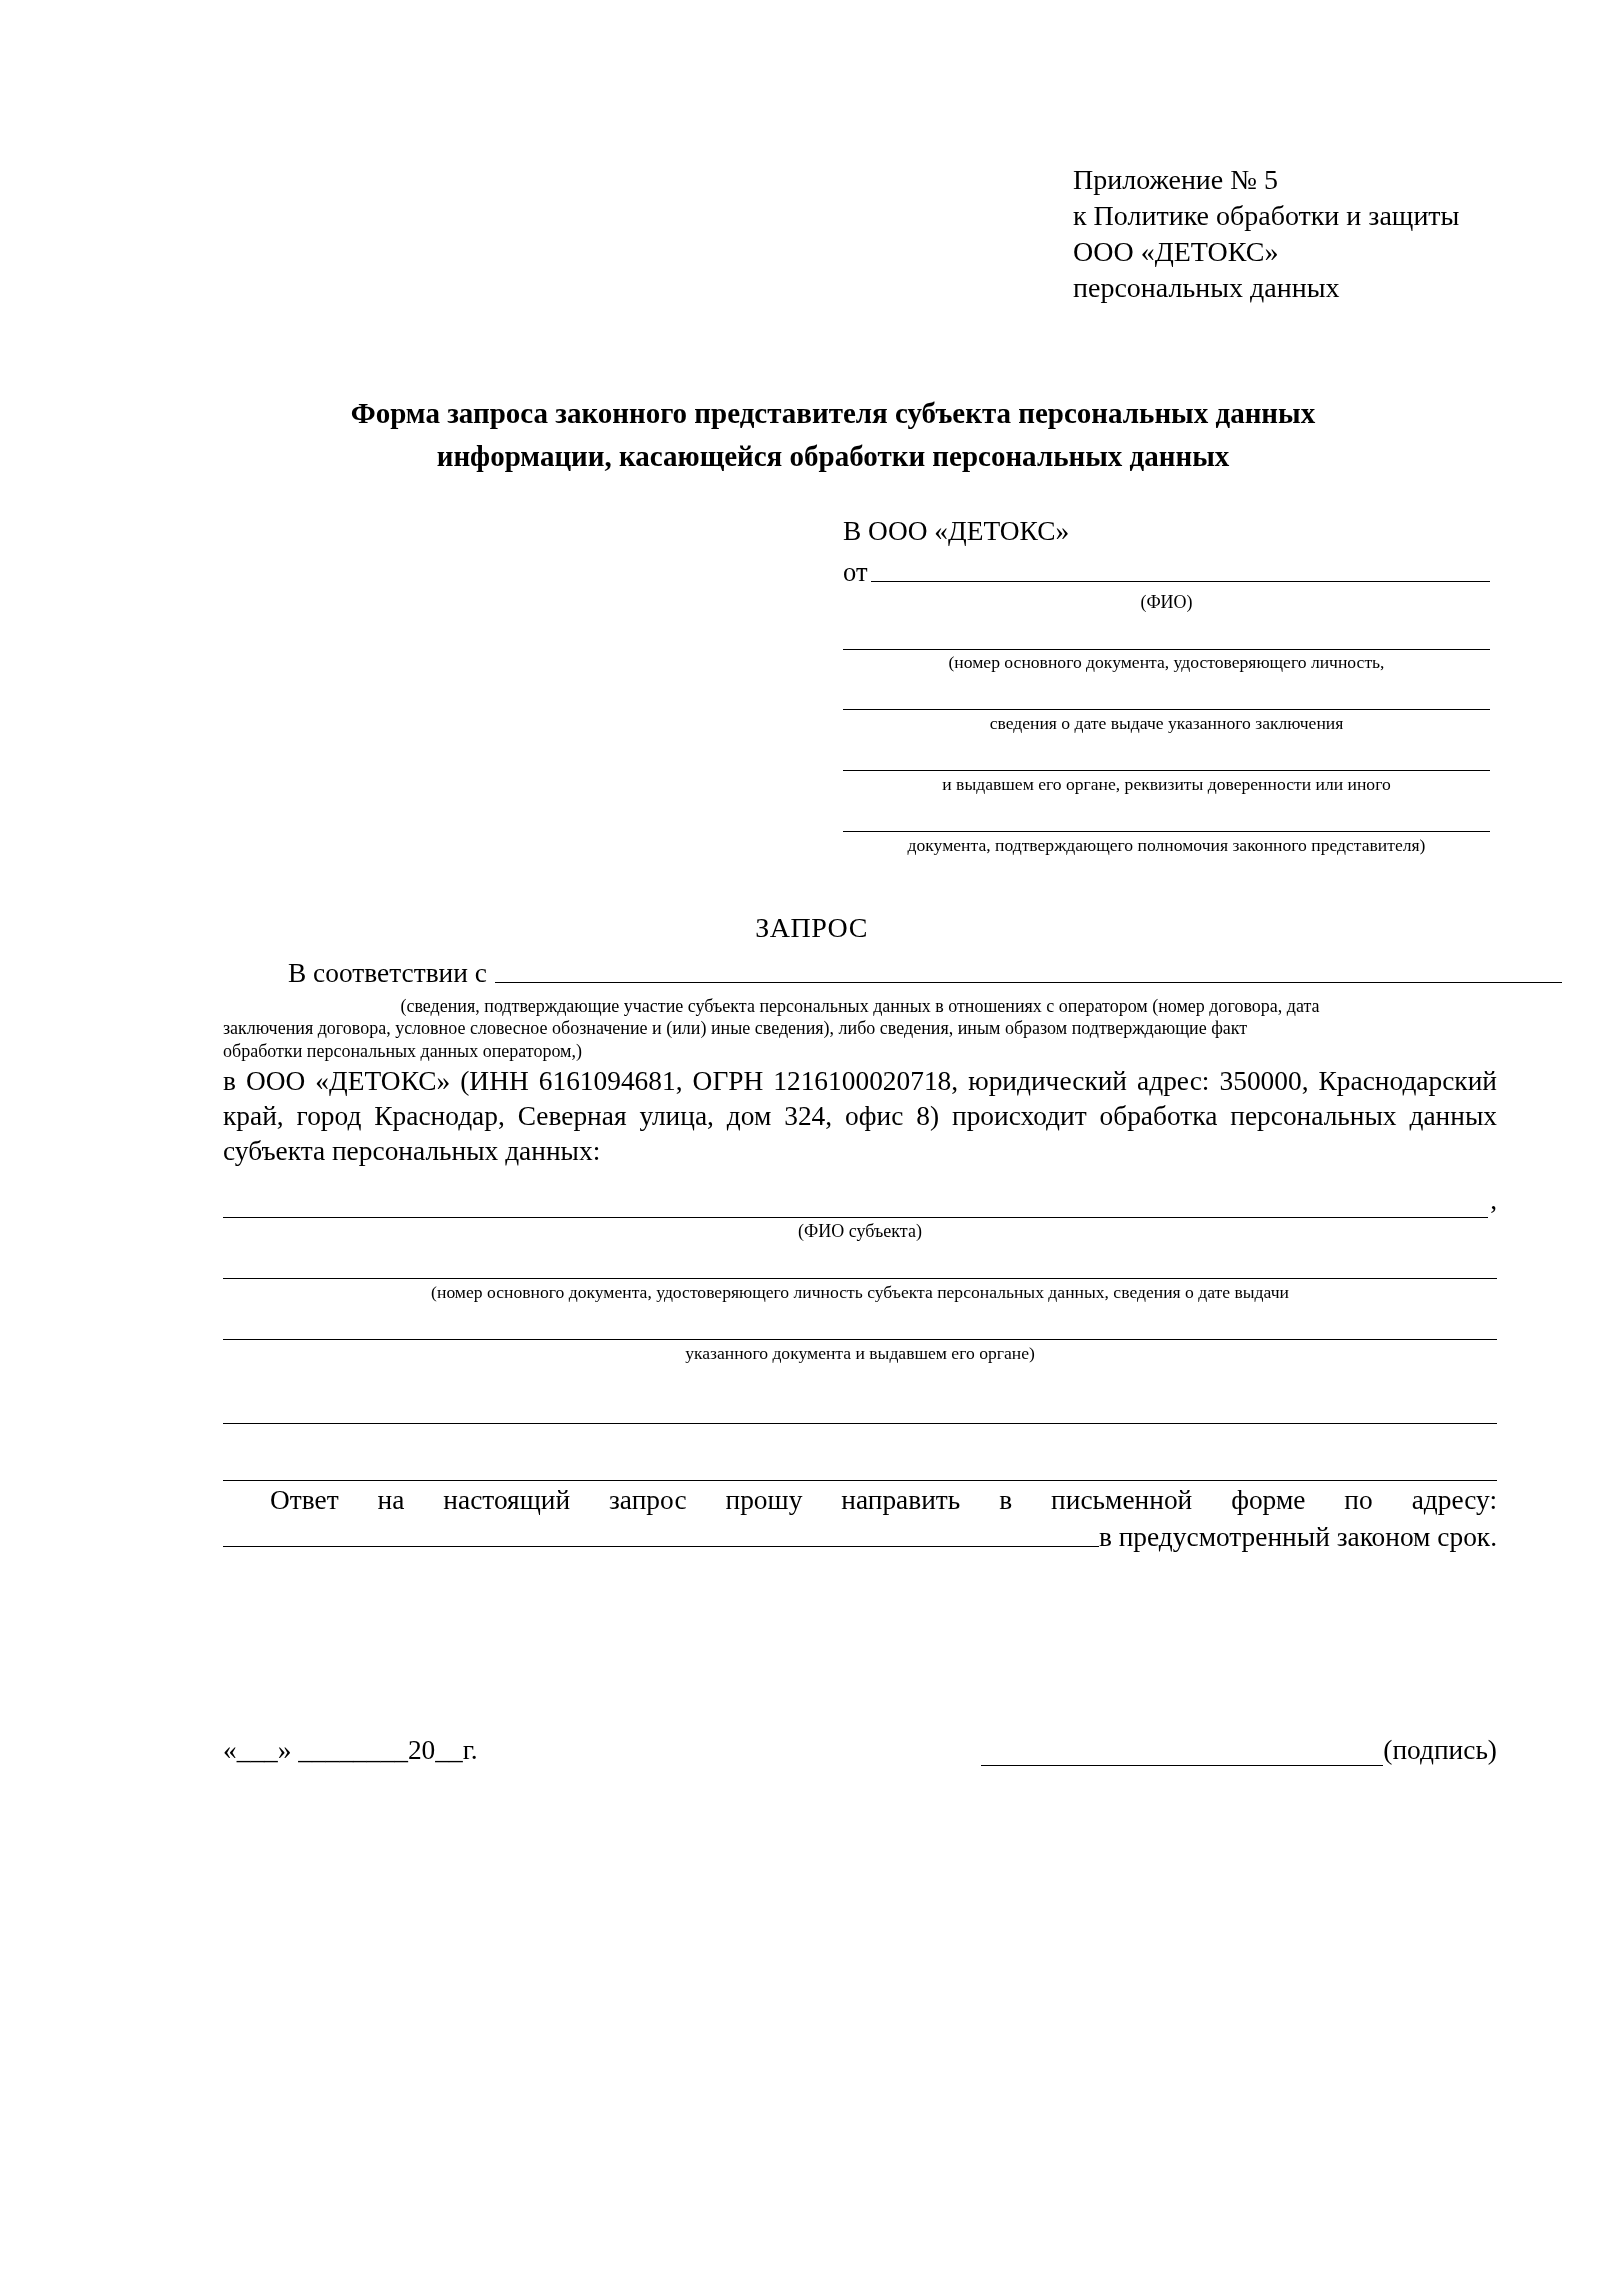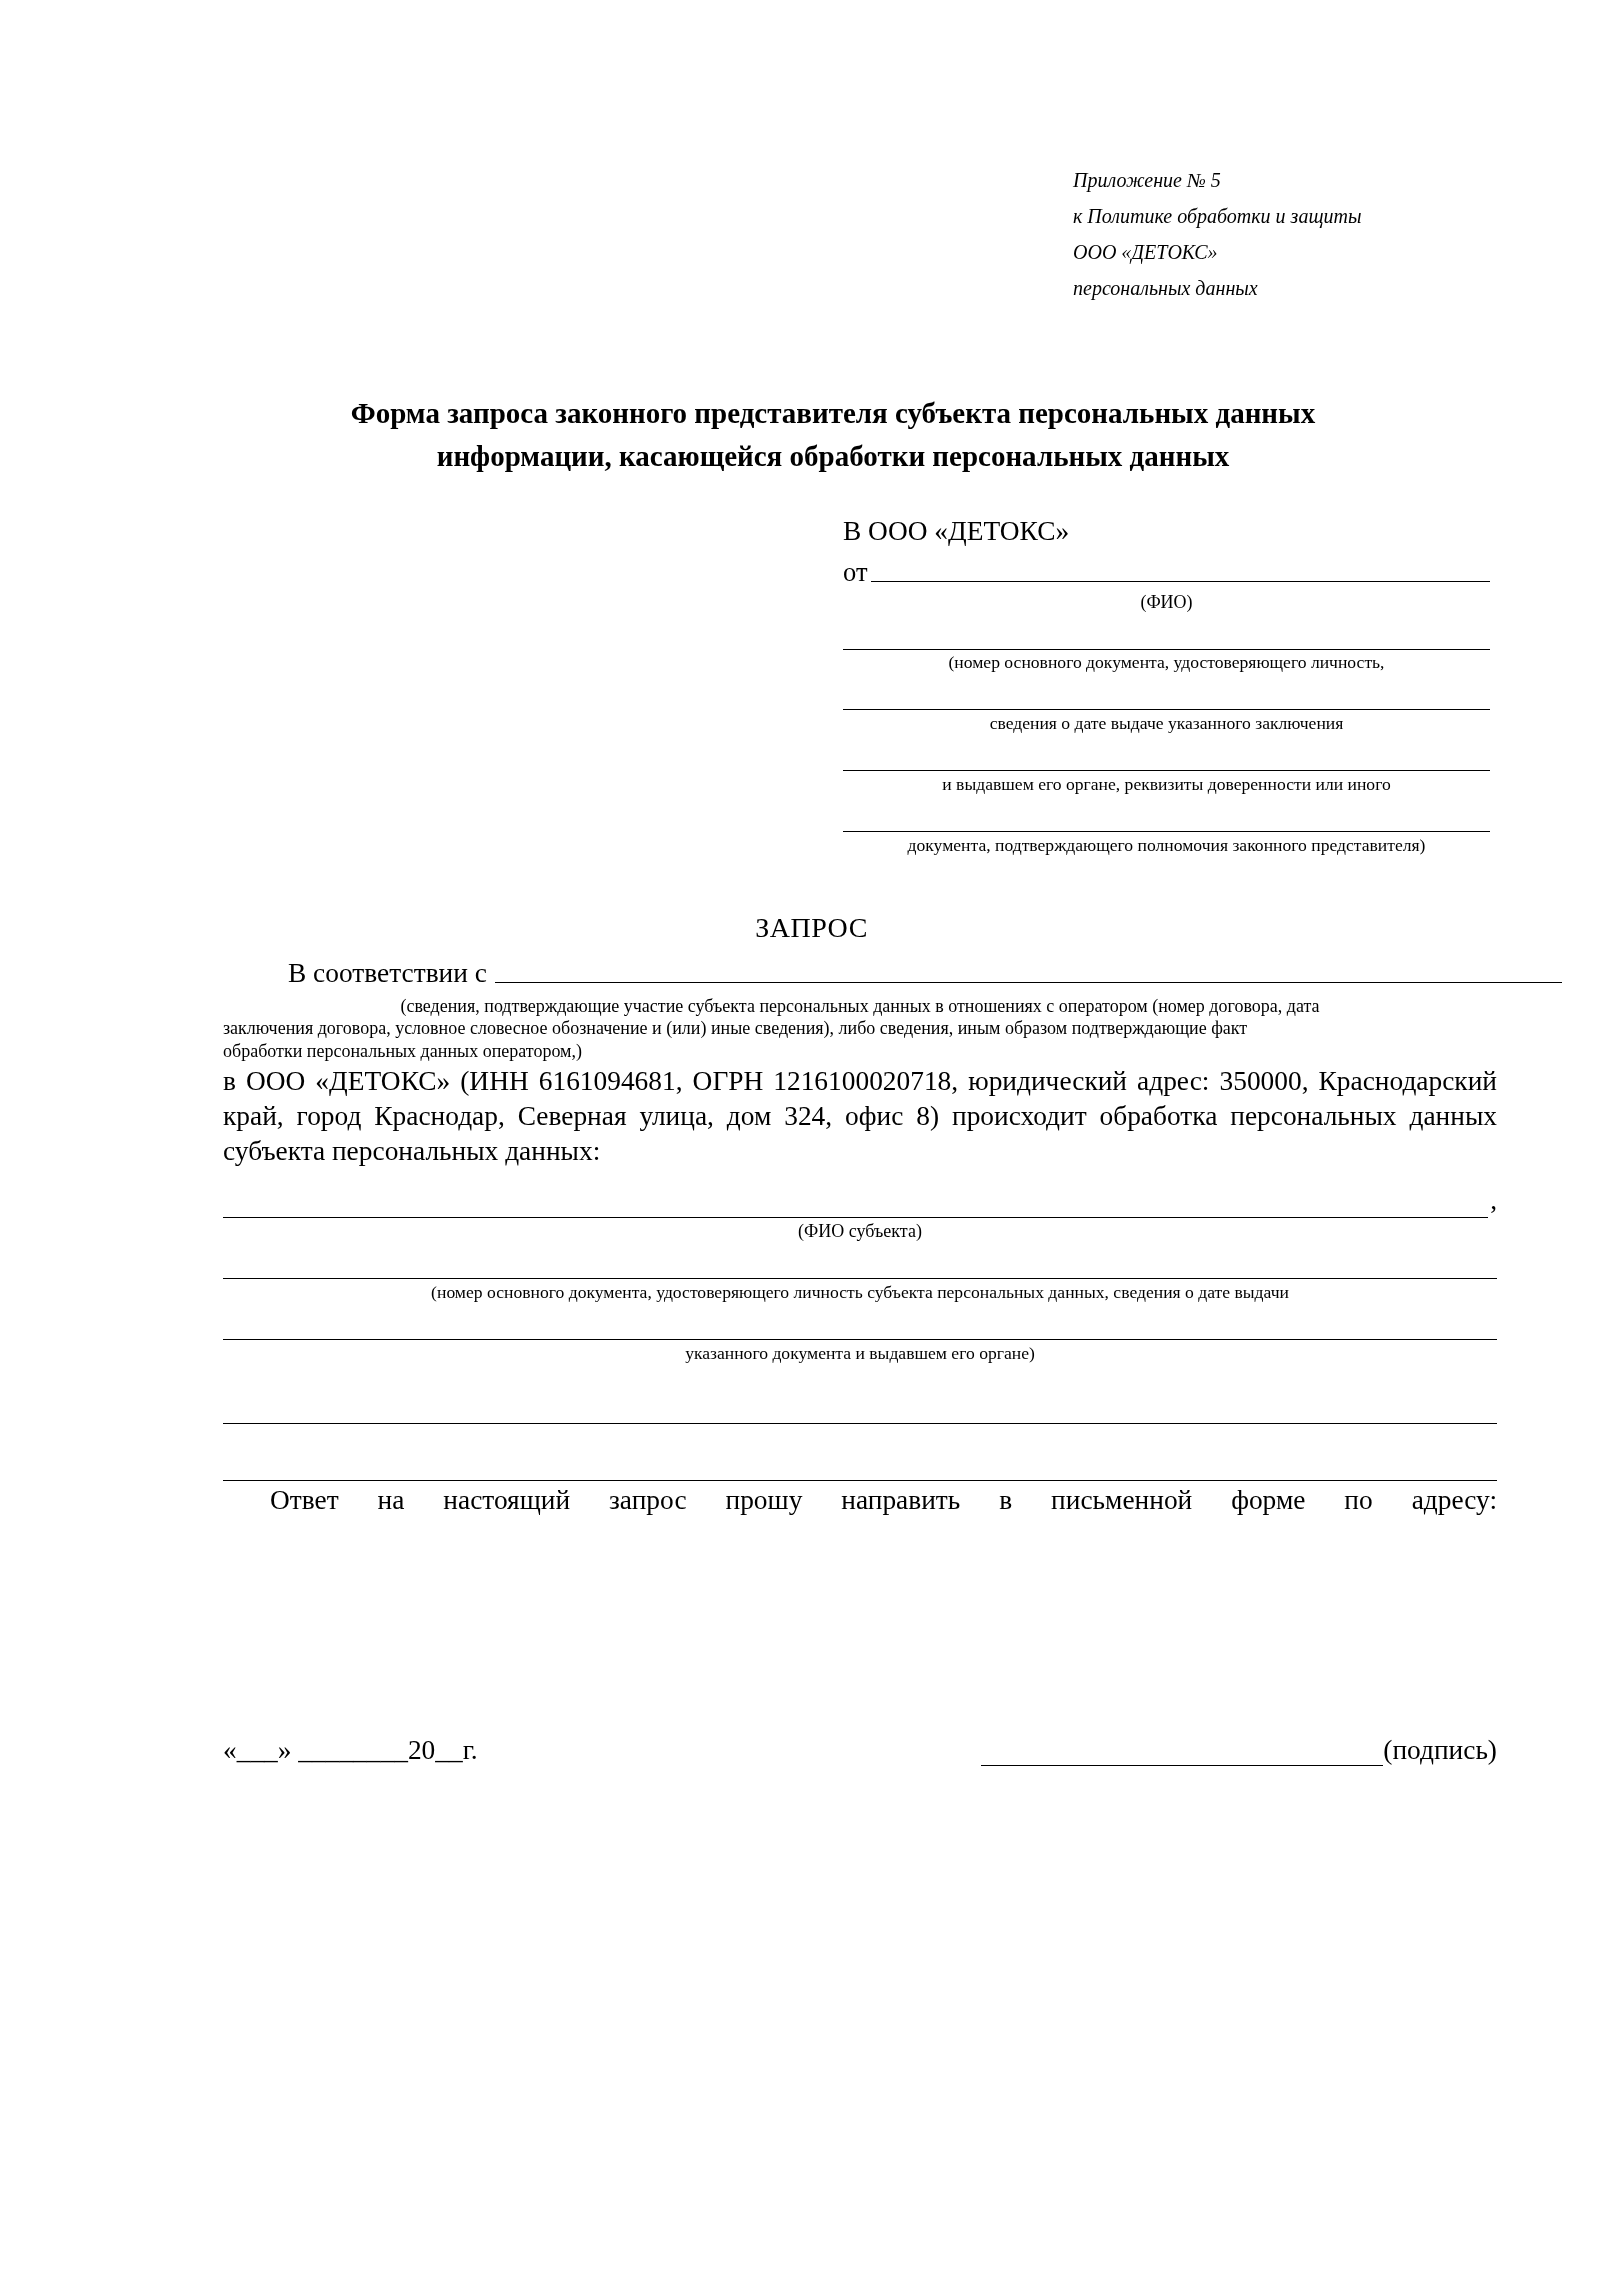--- a/index.html
+++ b/index.html
@@ -21,23 +21,22 @@
     box-sizing: border-box;
     padding: 0;
   }
 
   
   .header-block {
     position: absolute;
     left: 1073px;
     top: 162px;
     width: 510px;
-    font-size: 20px;
+    font-size: 28px;
     line-height: 36px;
-    font-style: italic;
   }
   .header-block div { white-space: nowrap; }
 
   
   .doc-title {
     position: absolute;
     left: 196px;
     top: 392px;
     width: 1274px;
     text-align: center;
@@ -224,20 +223,24 @@
 
     <div class="rule-full"></div>
     <div class="caption small">указанного документа и выдавшем его органе)</div>
 
 
     <div class="blank-line" style="margin-top:19.6px;"></div>
     <div class="blank-line" style="margin-top:17.6px;"></div>
 
     <div class="para" style="text-align:justify; text-align-last:justify; margin-top:2px; padding-left:47px;">Ответ на настоящий запрос прошу направить в письменной форме по адресу:</div>
 
+    <div class="inline-rule-row" style="margin-top:2px;">
+      <span class="rule"></span>
+      <span class="nowrap">в предусмотренный законом срок.</span>
+    </div>
   </div>
 
   <div class="signature-row">
     <span class="sig-left">«___» ________20__г.</span>
     <span class="sig-right">
       <span class="sig-rule"></span>
       <span class="nowrap">(подпись)</span>
     </span>
   </div>
 

